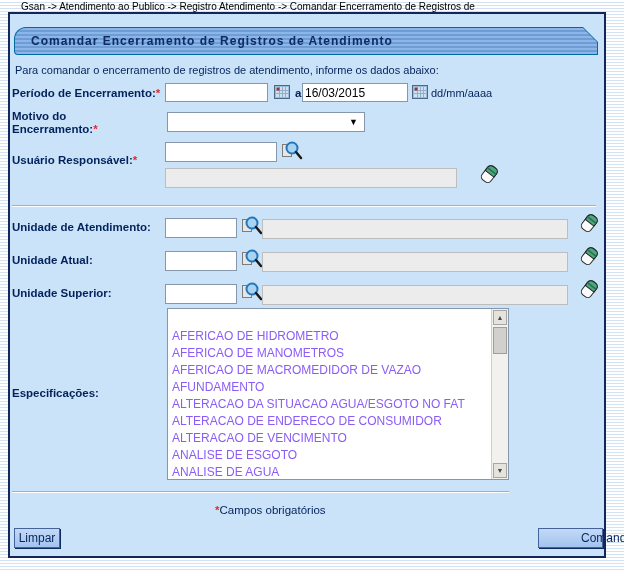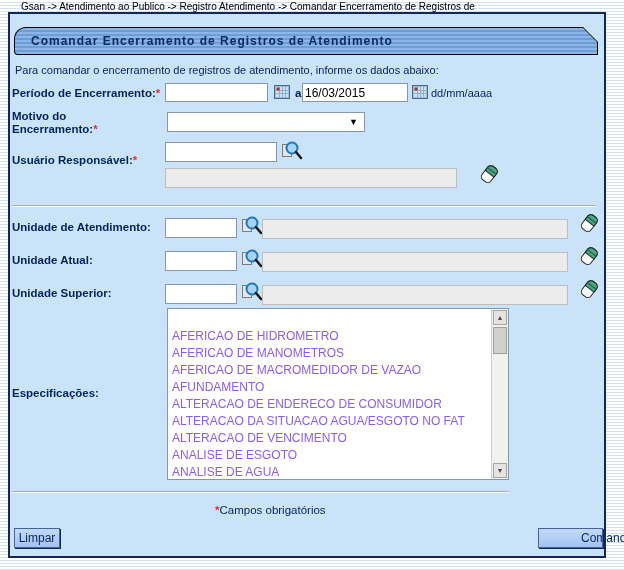--- a/index.html
+++ b/index.html
@@ -13,21 +13,21 @@
     position:absolute; left:0; top:1px; width:496px; text-align:center;
     font-size:10px; color:#000;
   }
   .panel {
     position:absolute; left:8px; top:12px; width:598px; height:546px;
     background:#cbe3f9; border:2px solid #13265c;
   }
   
   .titlebar {
     position:absolute; left:4px; top:13px; width:584px; height:28px;
-    background:#000000;
+    background:#0369a1;
     border-radius:12px 0 0 4px;
     clip-path:polygon(0 0, calc(100% - 15px) 0, 100% 15px, 100% 100%, 0 100%);
   }
   .titlebar-inner {
     position:absolute; left:1px; top:1px; right:1px; bottom:1px;
     background:repeating-linear-gradient(180deg,#8cb6e8 0 2px,#6e9cd4 2px 4px);
     border-radius:11px 0 0 3px;
     clip-path:polygon(0 0, calc(100% - 14px) 0, 100% 14px, 100% 100%, 0 100%);
     display:flex; align-items:center;
   }
@@ -207,22 +207,22 @@
   </span>
 
   <div class="lbl" style="left:2px; top:373px; font-weight:bold;">Especificações:</div>
   <div class="listbox">
     <div class="opts">
         <div class="opt"></div>
         <div class="opt">AFERICAO DE HIDROMETRO</div>
         <div class="opt">AFERICAO DE MANOMETROS</div>
         <div class="opt">AFERICAO DE MACROMEDIDOR DE VAZAO</div>
         <div class="opt">AFUNDAMENTO</div>
+        <div class="opt">ALTERACAO DA SITUACAO AGUA/ESGOTO NO FAT</div>
         <div class="opt">ALTERACAO DE ENDERECO DE CONSUMIDOR</div>
-        <div class="opt">ALTERACAO DA SITUACAO AGUA/ESGOTO NO FAT</div>
         <div class="opt">ALTERACAO DE VENCIMENTO</div>
         <div class="opt">ANALISE DE ESGOTO</div>
         <div class="opt">ANALISE DE AGUA</div>
       </div>
     <div class="scrollbar">
       <div class="sb-btn sb-up">▲</div>
       <div class="sb-thumb"></div>
       <div class="sb-btn sb-down">▼</div>
     </div>
   </div>

